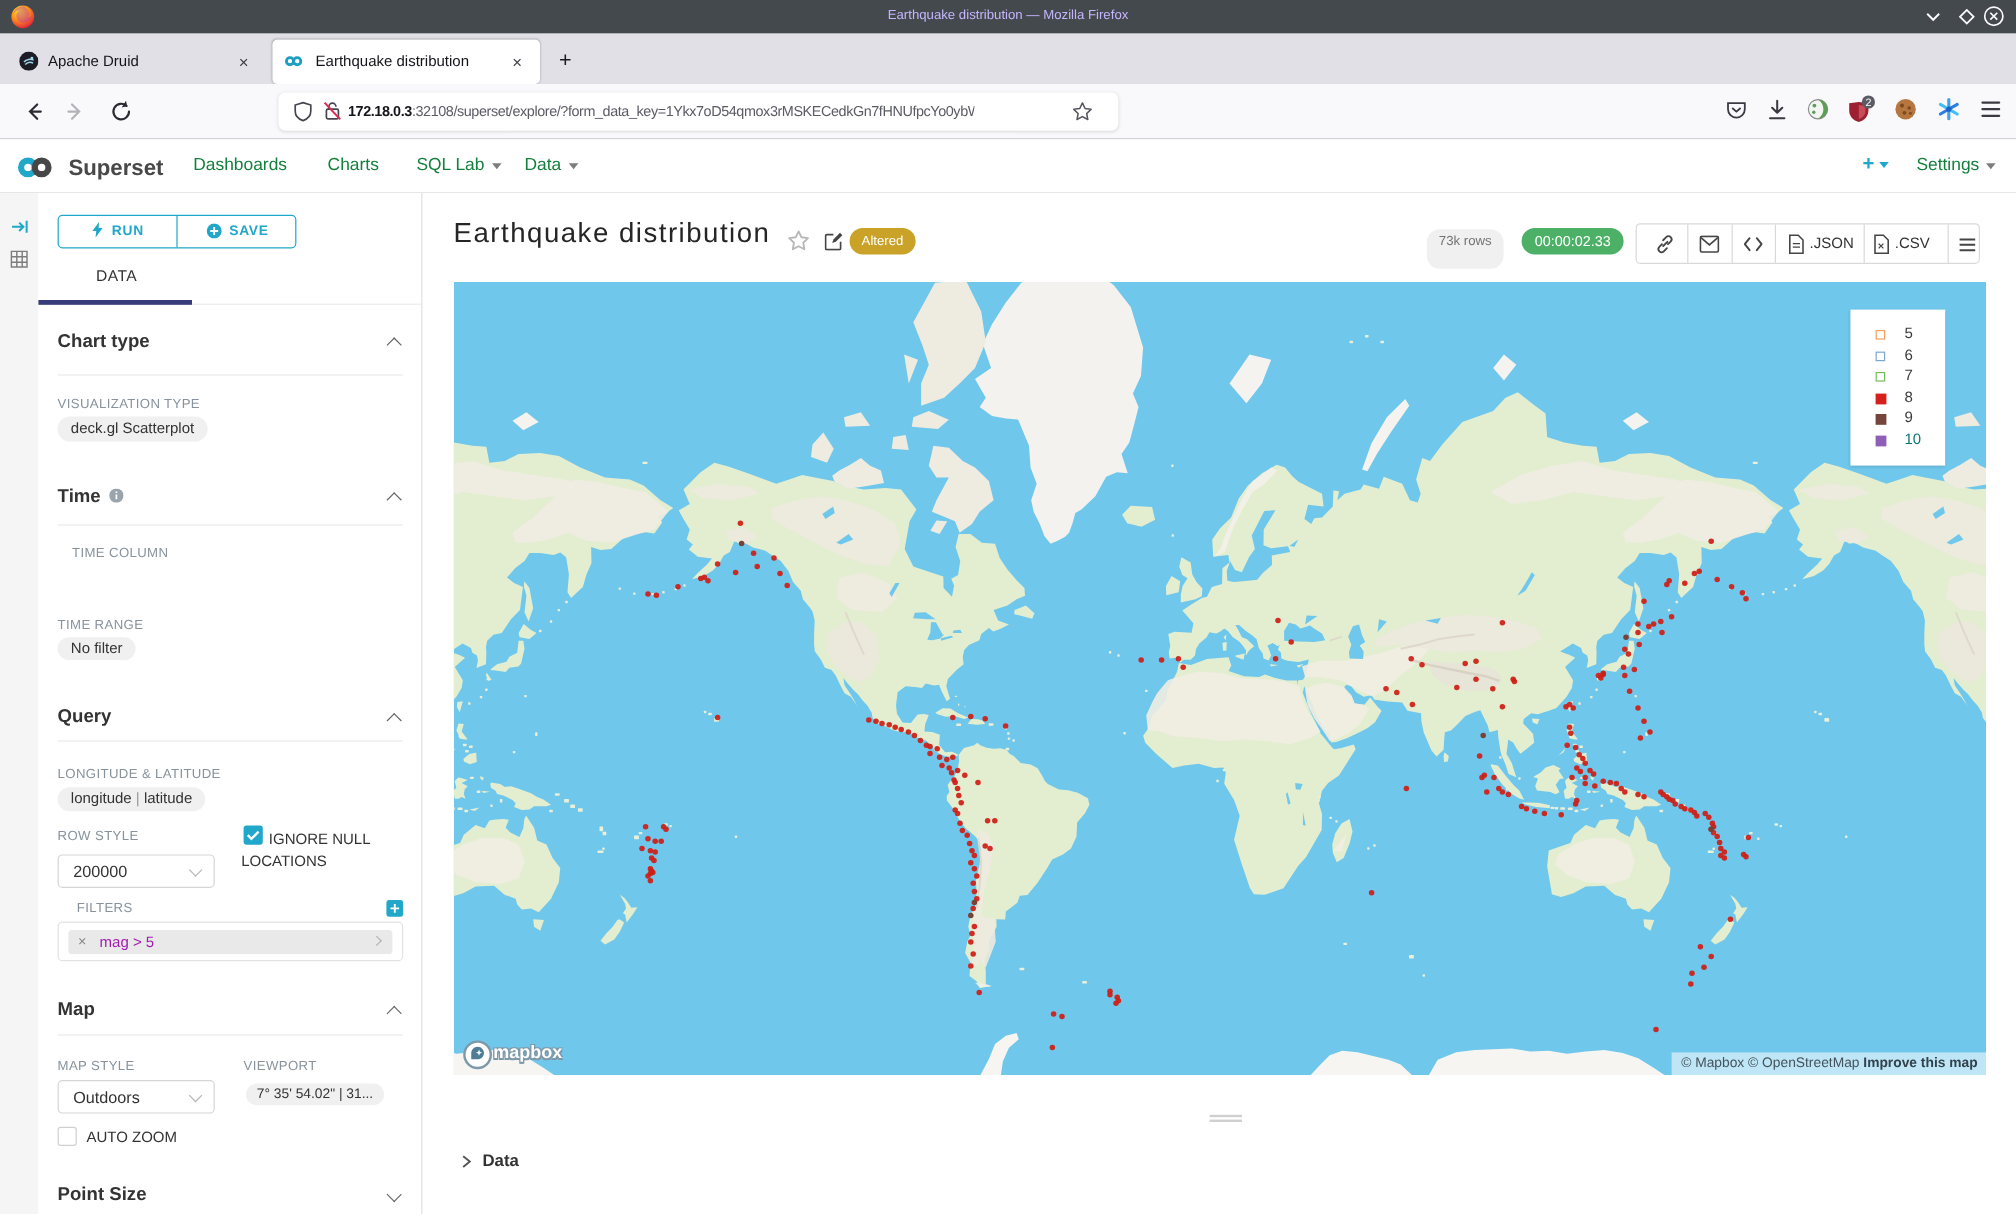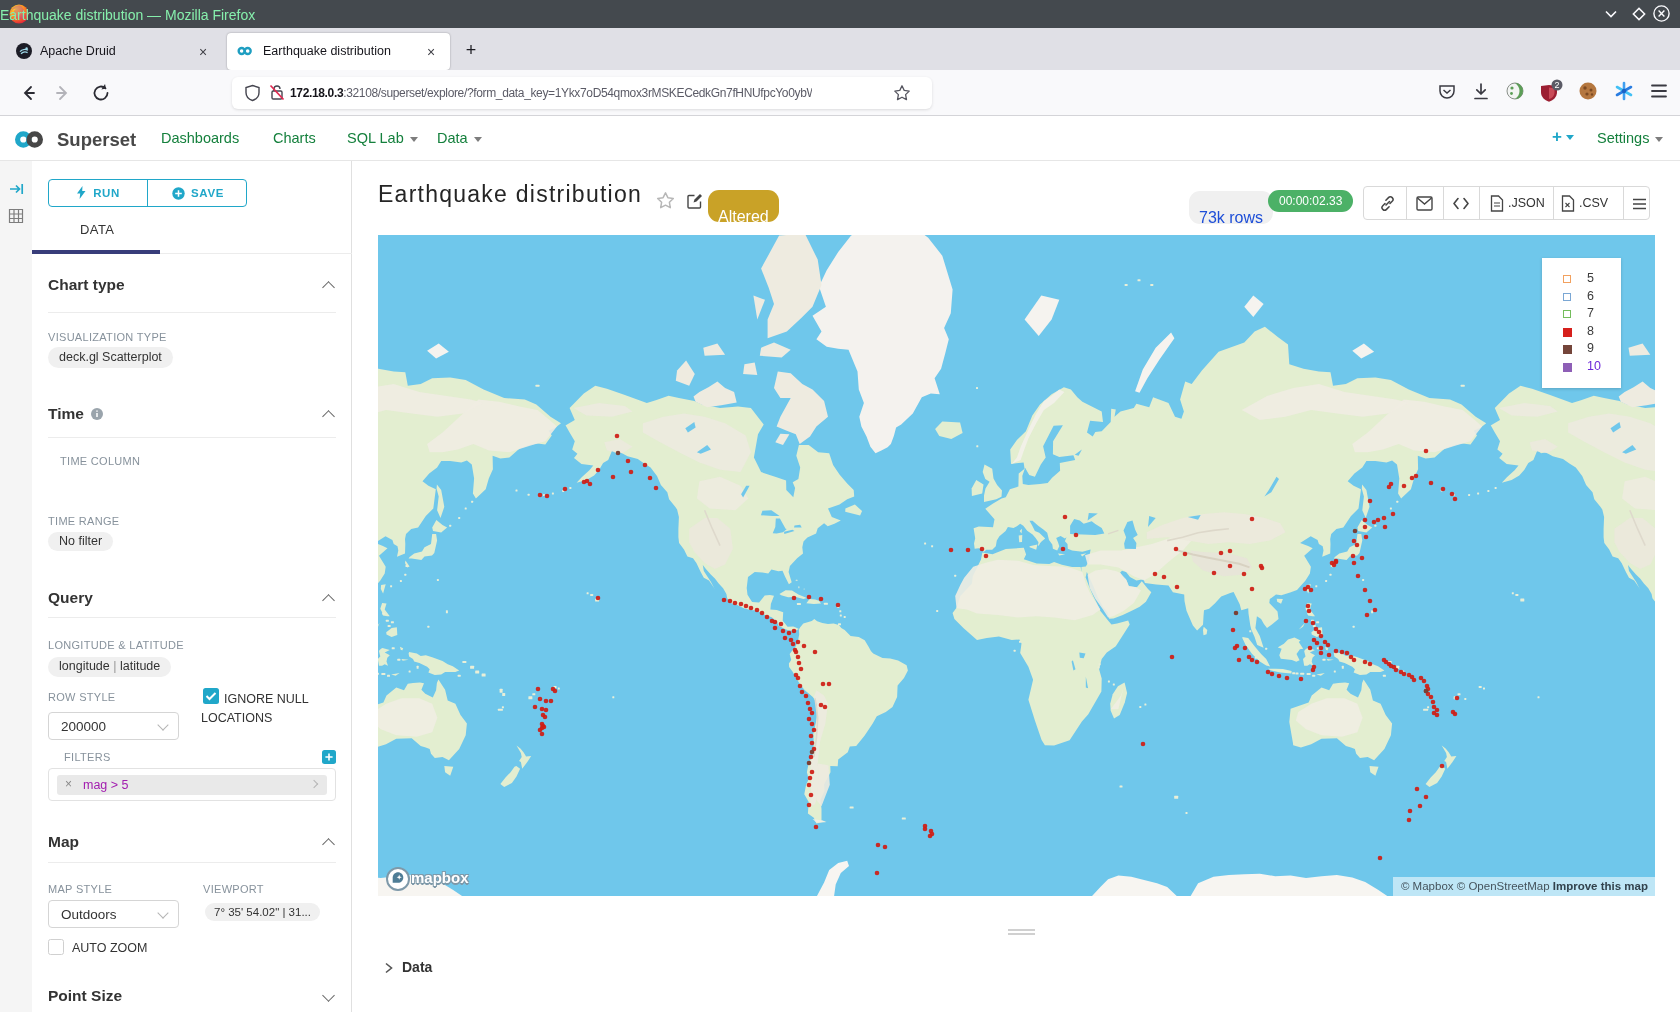--- a/index.html
+++ b/index.html
@@ -1,19 +1,19 @@
 <!DOCTYPE html>
 <html><head><meta charset="utf-8"><title>Earthquake distribution</title>
 <style>
 *{margin:0;padding:0;box-sizing:border-box}
 html,body{width:1680px;height:1012px;overflow:hidden;font-family:"Liberation Sans",sans-serif;background:#fff}
 .abs{position:absolute}
 
 #titlebar{position:absolute;left:0;top:0;width:1680px;height:28px;background:#44494e;color:#fbfbfe}
-#titlebar .tt{position:absolute;left:0;right:0;top:6.5px;text-align:left;font-size:14px;color:#86efac}
+#titlebar .tt{position:absolute;left:0;right:0;top:6.5px;text-align:center;font-size:11px;color:#c4b5fd}
 #tabbar{position:absolute;left:0;top:28px;width:1680px;height:42px;background:#e0e0e6}
 .tab{position:absolute;top:4.5px;height:37.5px;font-size:12.5px;color:#15141a}
 #tab1{left:6px;width:216px}
 #tab2{left:227px;width:223px;background:#fff;border-radius:4px;box-shadow:0 0 2px rgba(0,0,0,.35)}
 .tab .fav{position:absolute;left:10px;top:10px;width:16px;height:16px}
 .tab .tl{position:absolute;left:34px;top:11px;white-space:nowrap;overflow:hidden;max-width:150px}
 .tab .cl{position:absolute;right:10px;top:10px;width:18px;height:18px;font-size:14px;color:#3f3f46;text-align:center;line-height:18px}
 #newtab{position:absolute;left:461px;top:12px;width:20px;height:20px;color:#1b1b21;font-size:18px;line-height:20px;text-align:center;font-weight:400}
 #navbar2{position:absolute;left:0;top:70px;width:1680px;height:46px;background:#f9f9fb;border-bottom:1px solid #d4d4d8}
 .nbtn{position:absolute;top:10px;width:26px;height:26px;color:#2b2b33;font-size:17px;text-align:center;line-height:26px}
@@ -34,21 +34,21 @@
 .sect{font-size:15.5px;color:#333;font-weight:700}
 .pill{display:inline-block;background:#f0f0f0;border-radius:10.5px;font-size:12.5px;color:#333;line-height:21px;padding:0 11px}
 .selbox{position:absolute;background:#fff;border:1px solid #d5d5d5;border-radius:4px}
 .chev{position:absolute;width:8px;height:8px;border-right:1.6px solid #b5b5b5;border-bottom:1.6px solid #b5b5b5;transform:rotate(45deg)}
 .caretup{position:absolute;width:9px;height:9px;border-right:1.6px solid #666;border-bottom:1.6px solid #666;transform:rotate(-135deg)}
 .caretdn{position:absolute;width:9px;height:9px;border-right:1.6px solid #666;border-bottom:1.6px solid #666;transform:rotate(45deg)}
 .divider{position:absolute;left:16px;width:288px;border-top:1px solid #ececec}
 
 #chartzone{position:absolute;left:353px;top:161px;width:1327px;height:851px;background:#fff}
 #ctitle{position:absolute;left:25px;top:20px;font-size:23px;color:#252525;font-weight:400;letter-spacing:1.25px}
-.hpill{position:absolute;height:22px;border-radius:11px;font-size:16px;line-height:22px;padding:16px 10px}
+.hpill{position:absolute;height:22px;border-radius:11px;font-size:11px;line-height:22px;padding:0 10px}
 #btngroup{position:absolute;left:1010px;top:25px;width:287px;height:34px;border:1px solid #d9d9d9;border-radius:4px;background:#fff}
 #btngroup .sep{position:absolute;top:0;width:1px;height:32px;background:#d9d9d9}
 #btngroup .bt{position:absolute;top:6px;font-size:12.5px;color:#333}
 #datacollapse{position:absolute;left:49px;top:798px;font-size:14px;color:#333;font-weight:700}
 </style></head><body>
 
 <div id="titlebar">
  <svg class="abs" style="left:8px;top:3px" width="22" height="22" viewBox="0 0 22 22">
   <defs>
         <radialGradient id="fxg" cx="35%" cy="25%" r="80%">
@@ -259,21 +259,21 @@
 <div id="chartzone">
  <div id="ctitle">Earthquake distribution</div>
  <svg class="abs" style="left:303px;top:30px" width="19" height="19" viewBox="0 0 19 19">
       <path d="M9.5 1.8l2.4 4.9 5.4.8-3.9 3.8.9 5.4-4.8-2.5-4.8 2.5.9-5.4L1.7 7.5l5.4-.8z" stroke="#b7b7b7" stroke-width="1.5" fill="none" stroke-linejoin="round"></path>
     </svg>
  <svg class="abs" style="left:334px;top:32px" width="16" height="16" viewBox="0 0 16 16">
       <path d="M13.5 8.5V14a1 1 0 0 1-1 1H2a1 1 0 0 1-1-1V3.5a1 1 0 0 1 1-1h5.5" stroke="#454545" stroke-width="1.4" fill="none"></path>
       <path d="M6.5 9.5l1-3L13 1l2 2-5.5 5.5z" fill="#454545"></path>
     </svg>
  <div class="hpill" style="left:355px;top:29px;background:#c9a227;color:#fff">Altered</div>
- <div class="hpill" style="left:836px;top:30px;background:#f0f0f0;color:#1d4ed8;height:33px;line-height:21px">73k rows</div>
+ <div class="hpill" style="left:836px;top:30px;background:#f0f0f0;color:#737373;height:33px;line-height:21px">73k rows</div>
  <div class="hpill" style="left:915px;top:29px;background:#4cb167;color:#fff;font-size:12px;padding:0 11px">00:00:02.33</div>
  <div id="btngroup">
   <div class="sep" style="left:42px"></div>
       <div class="sep" style="left:79px"></div>
       <div class="sep" style="left:115px"></div>
       <div class="sep" style="left:189px"></div>
       <div class="sep" style="left:259px"></div>
   <svg class="abs" style="left:15px;top:8px" width="17" height="17" viewBox="0 0 17 17">
         <path d="M7 10l3.5-3.5M6 8.5L3.8 10.7a2.6 2.6 0 0 0 3.7 3.7l2.6-2.6M11 8.5l2.2-2.2a2.6 2.6 0 0 0-3.7-3.7L6.9 5.2" stroke="#454545" stroke-width="1.5" fill="none" stroke-linecap="round"></path>
       </svg>
@@ -727,21 +727,21 @@
         <div class="abs" style="left:45px;top:13px;font-size:12.5px;color:#3b3b3b">5</div>
    <div class="abs" style="left:21px;top:34.5px;width:8px;height:8px;border:1.5px solid #7ba7d4;background:#fff"></div>
         <div class="abs" style="left:45px;top:30.5px;font-size:12.5px;color:#3b3b3b">6</div>
    <div class="abs" style="left:21px;top:52px;width:8px;height:8px;border:1.5px solid #74bd5c;background:#fff"></div>
         <div class="abs" style="left:45px;top:48px;font-size:12.5px;color:#3b3b3b">7</div>
    <div class="abs" style="left:21px;top:69.5px;width:9px;height:9px;background:#d6201c"></div>
         <div class="abs" style="left:45px;top:65.5px;font-size:12.5px;color:#3b3b3b">8</div>
    <div class="abs" style="left:21px;top:87px;width:9px;height:9px;background:#74453a"></div>
         <div class="abs" style="left:45px;top:83px;font-size:12.5px;color:#3b3b3b">9</div>
    <div class="abs" style="left:21px;top:104.5px;width:9px;height:9px;background:#8e5fb6"></div>
-        <div class="abs" style="left:45px;top:100.5px;font-size:12.5px;color:#6d28d9">10</div>
+        <div class="abs" style="left:45px;top:100.5px;font-size:12.5px;color:#0f766e">10</div>
   </div>
   <div class="abs" style="left:7px;top:631px;width:90px;height:26px">
    <svg class="abs" style="left:0;top:0" width="26" height="26" viewBox="0 0 26 26">
           <circle cx="13" cy="13" r="11" fill="#fff" stroke="#7e99a9" stroke-width="2"></circle>
           <path d="M13 6.2c-2.9 0-5.3 2.4-5.3 5.3v5.3h5.3c2.9 0 5.3-2.4 5.3-5.3S15.9 6.2 13 6.2z" fill="#4f7d96"></path>
           <path d="M14.2 8.6l.7 1.9 1.9.7-1.9.7-.7 1.9-.7-1.9-1.9-.7 1.9-.7z" fill="#fff"></path>
         </svg>
    <span class="abs" style="left:26px;top:3px;font-size:15px;font-weight:700;color:#fff;text-shadow:-1px -1px 0 #7e99a9,1px -1px 0 #7e99a9,-1px 1px 0 #7e99a9,1px 1px 0 #7e99a9,0 1.5px 0 #7e99a9">mapbox</span>
   </div>
   <div class="abs" style="right:0;bottom:0;height:19px;background:rgba(255,255,255,.55);font-size:11.5px;color:#45535c;padding:2.5px 7px 0 8px;white-space:nowrap">© Mapbox © OpenStreetMap <b style="color:#32424d">Improve this map</b></div>

